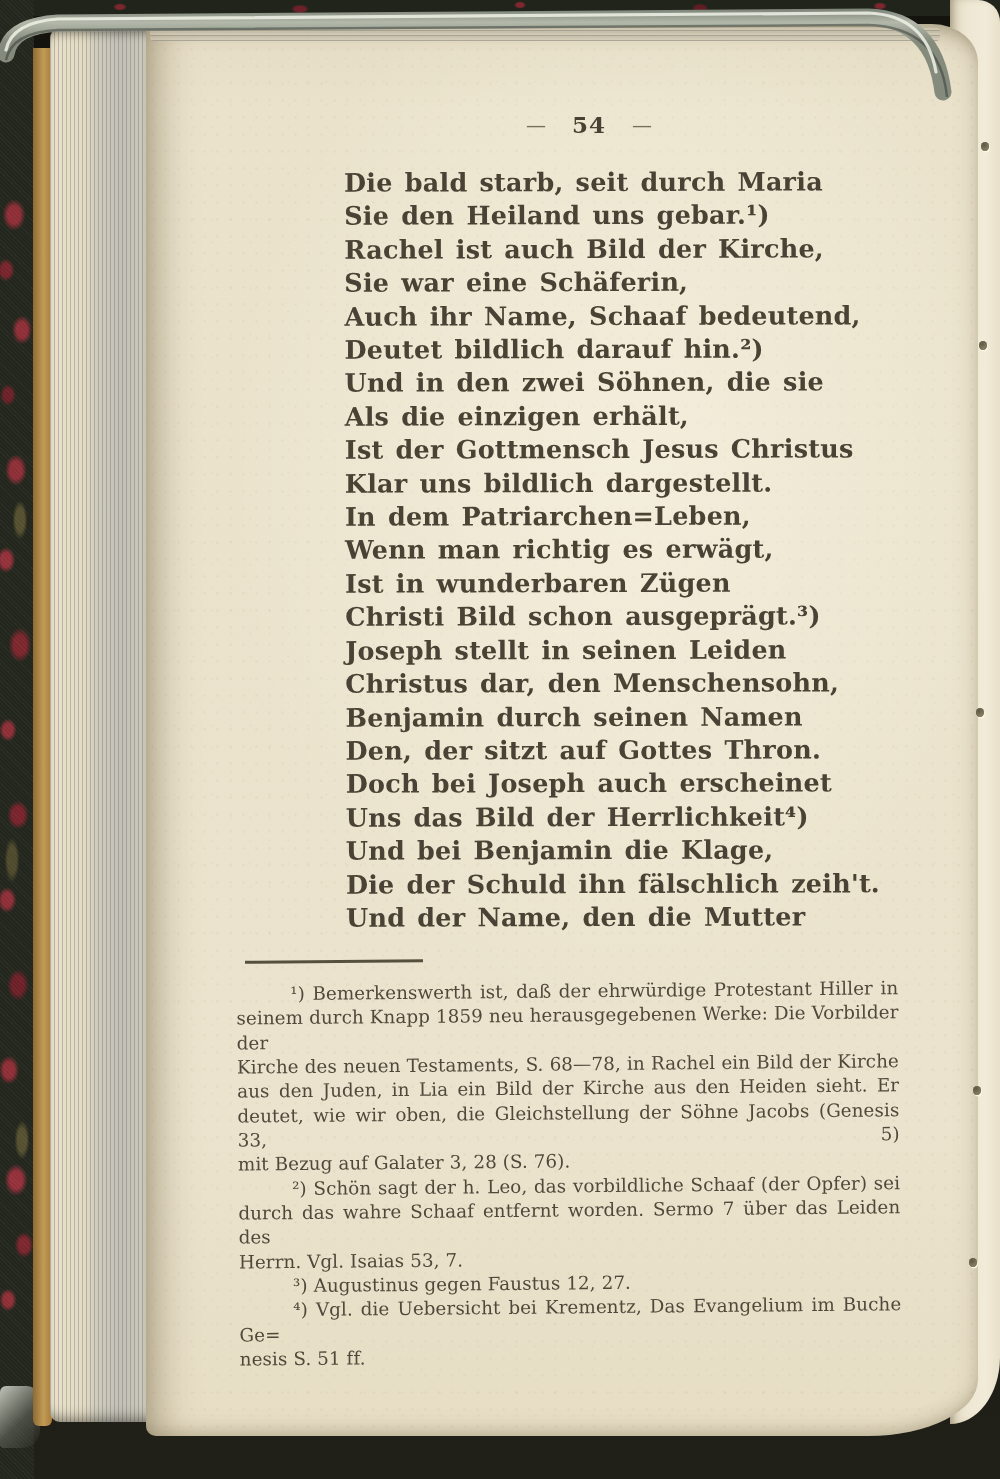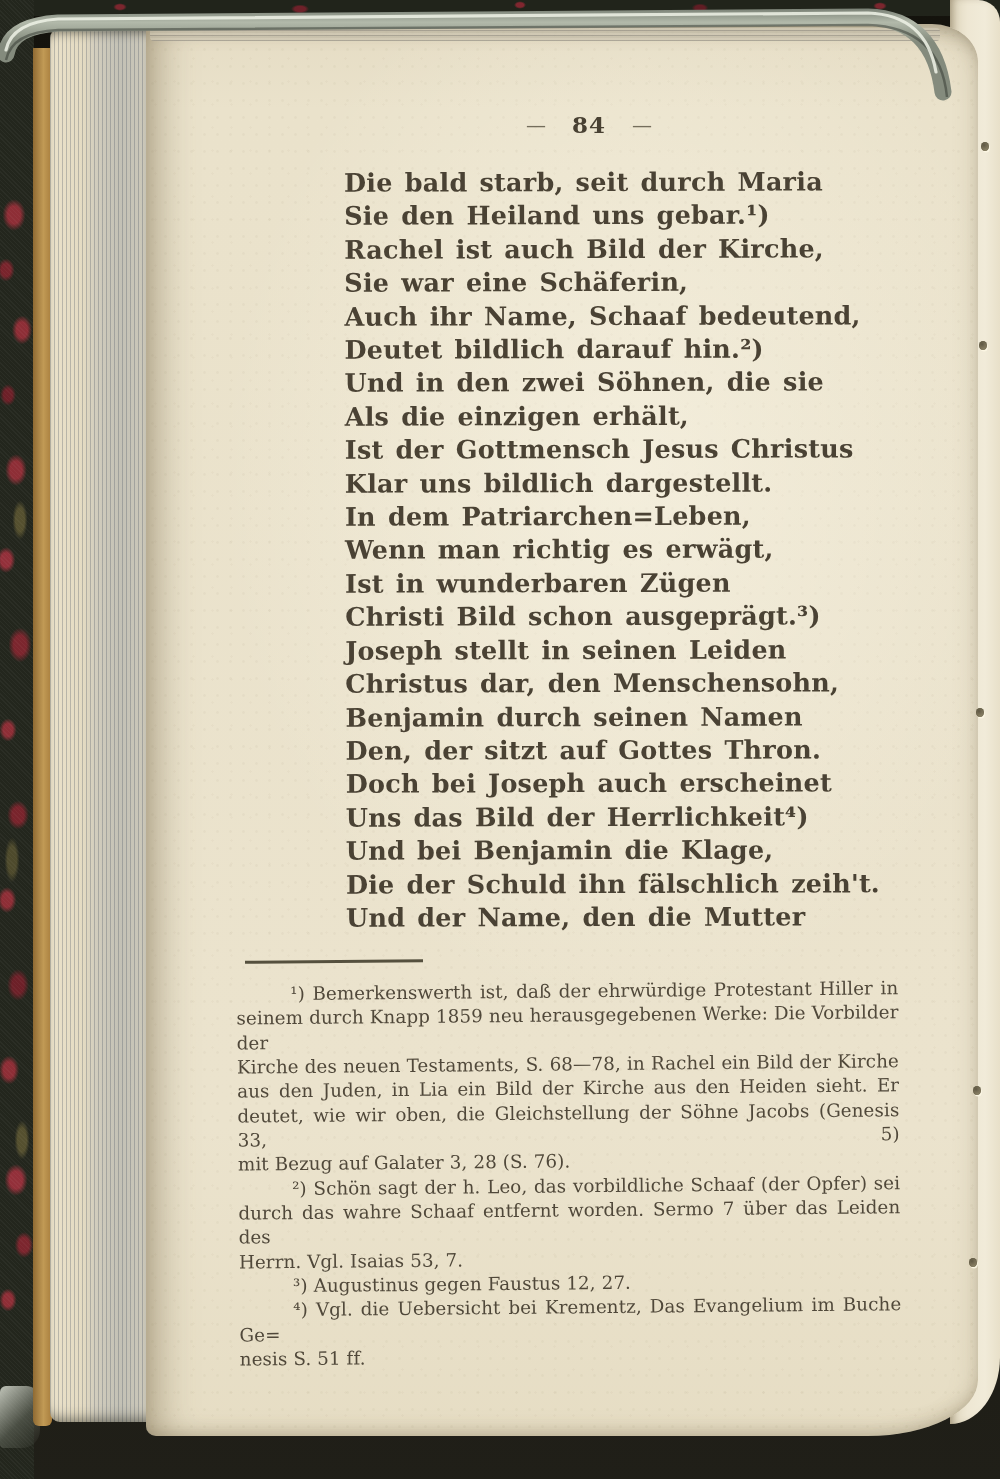--- a/index.html
+++ b/index.html
@@ -152,21 +152,21 @@
   <div class="block-edge-amber"></div>
   <div class="page-stack"></div>
 
   <div class="right-strip"></div>
 
   <div class="page">
     <div class="top-edges"></div>
 
     <div class="page-number-row">
       <span class="dash">—</span>
-      <span class="pn">84</span>
+      <span class="pn">54</span>
       <span class="dash">—</span>
     </div>
 
     <div class="poem">
         <div class="poem-line">Die bald starb, seit durch Maria</div>
         <div class="poem-line">Sie den Heiland uns gebar.¹)</div>
         <div class="poem-line">Rachel ist auch Bild der Kirche,</div>
         <div class="poem-line">Sie war eine Schäferin,</div>
         <div class="poem-line">Auch ihr Name, Schaaf bedeutend,</div>
         <div class="poem-line">Deutet bildlich darauf hin.²)</div>

